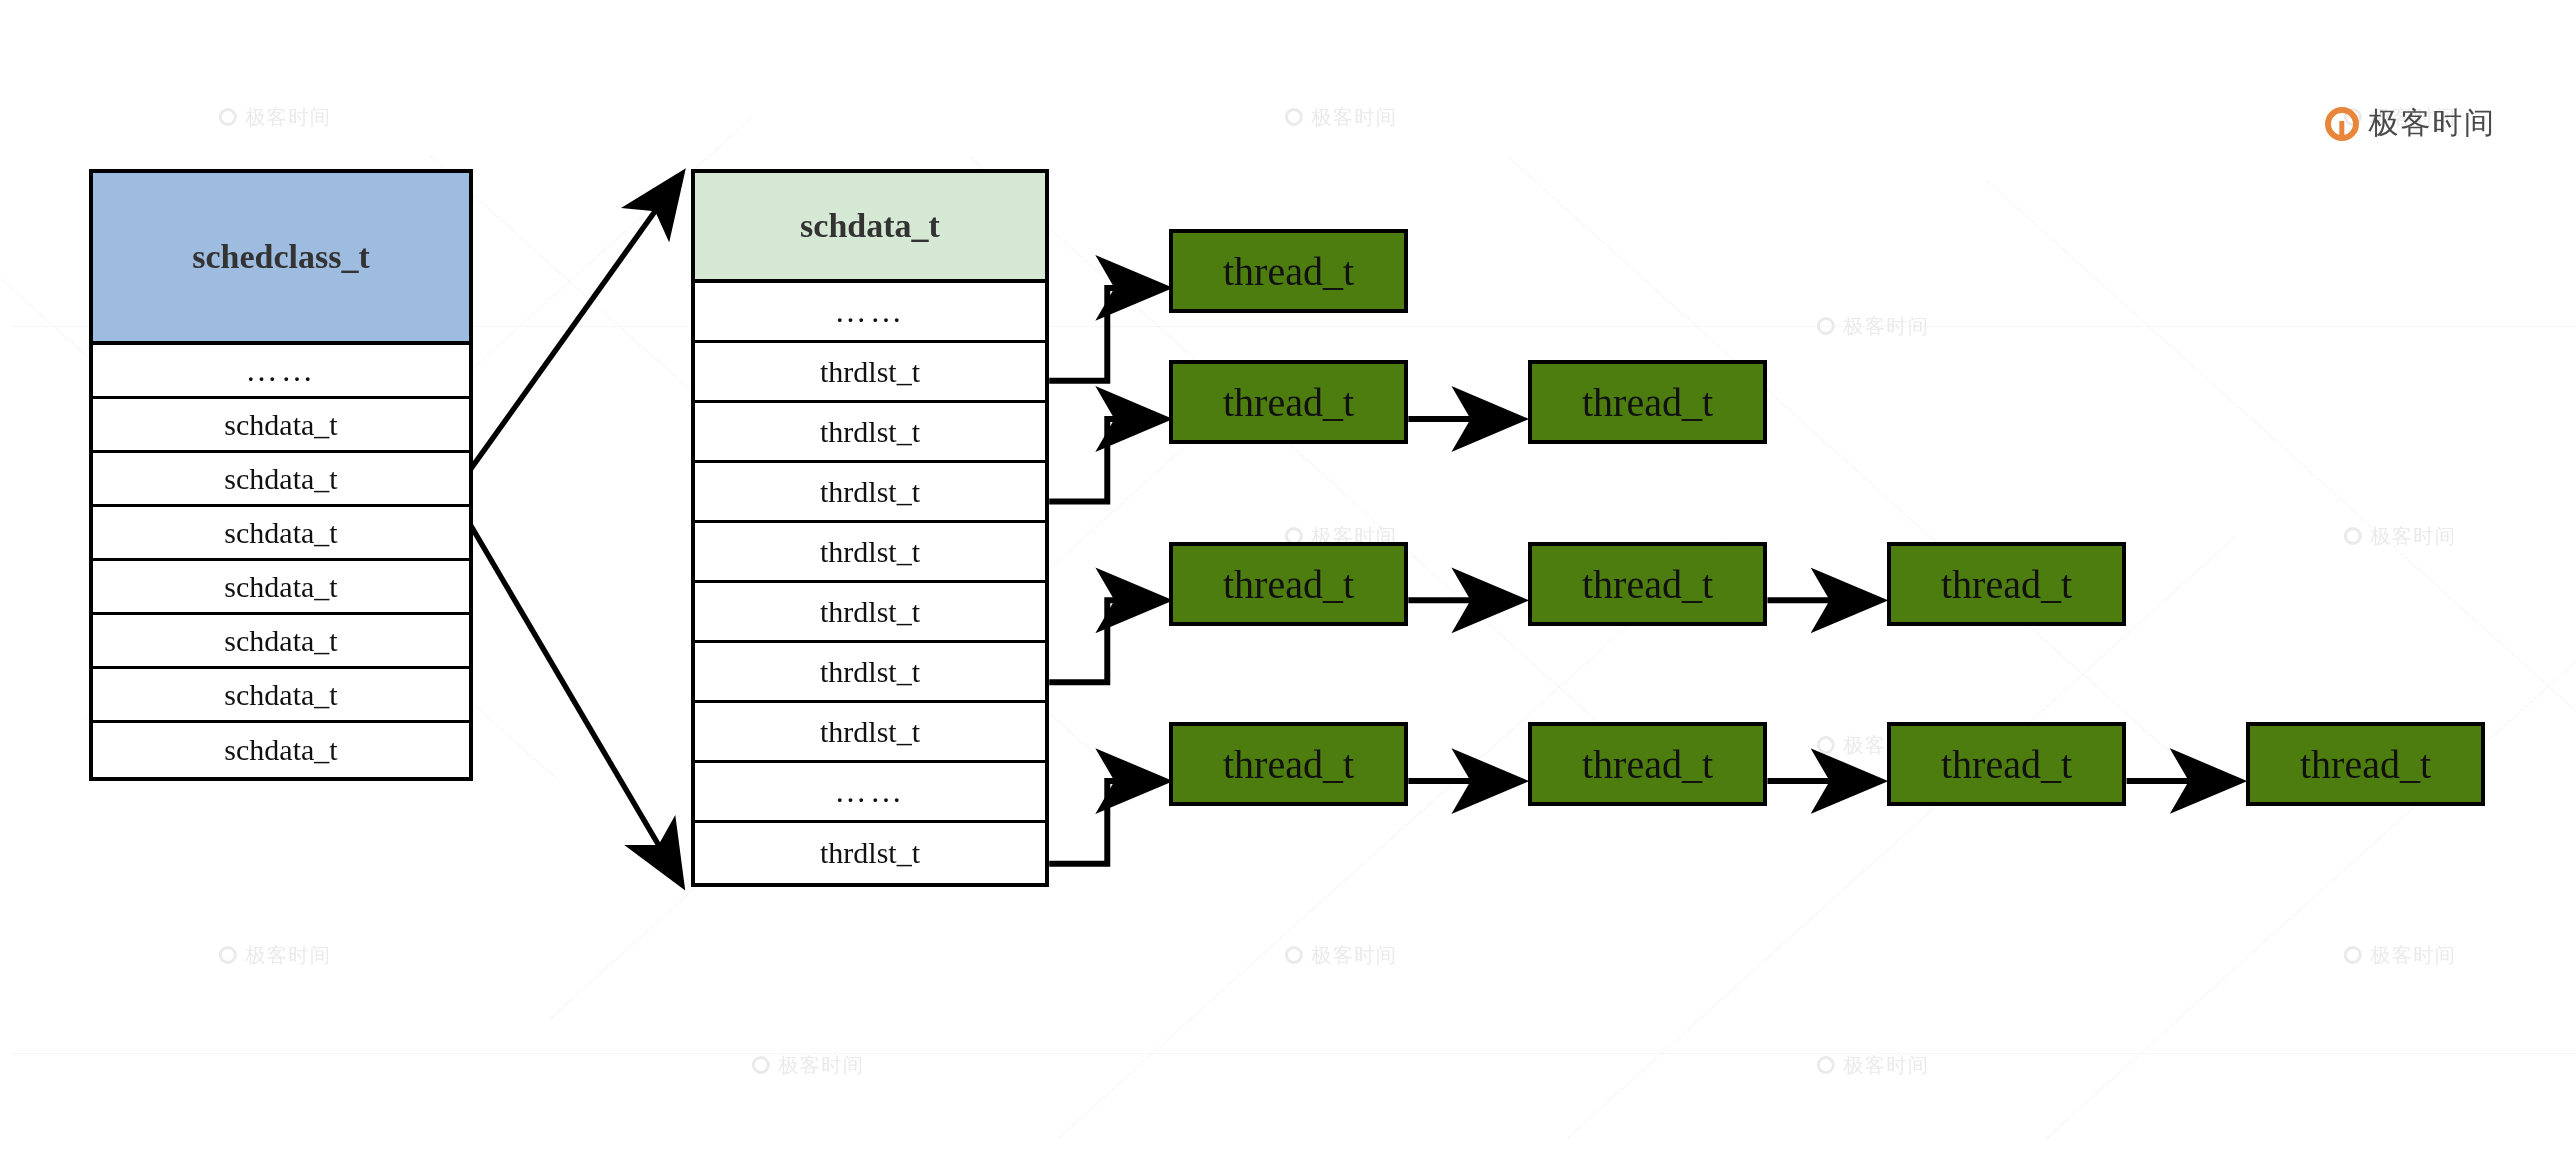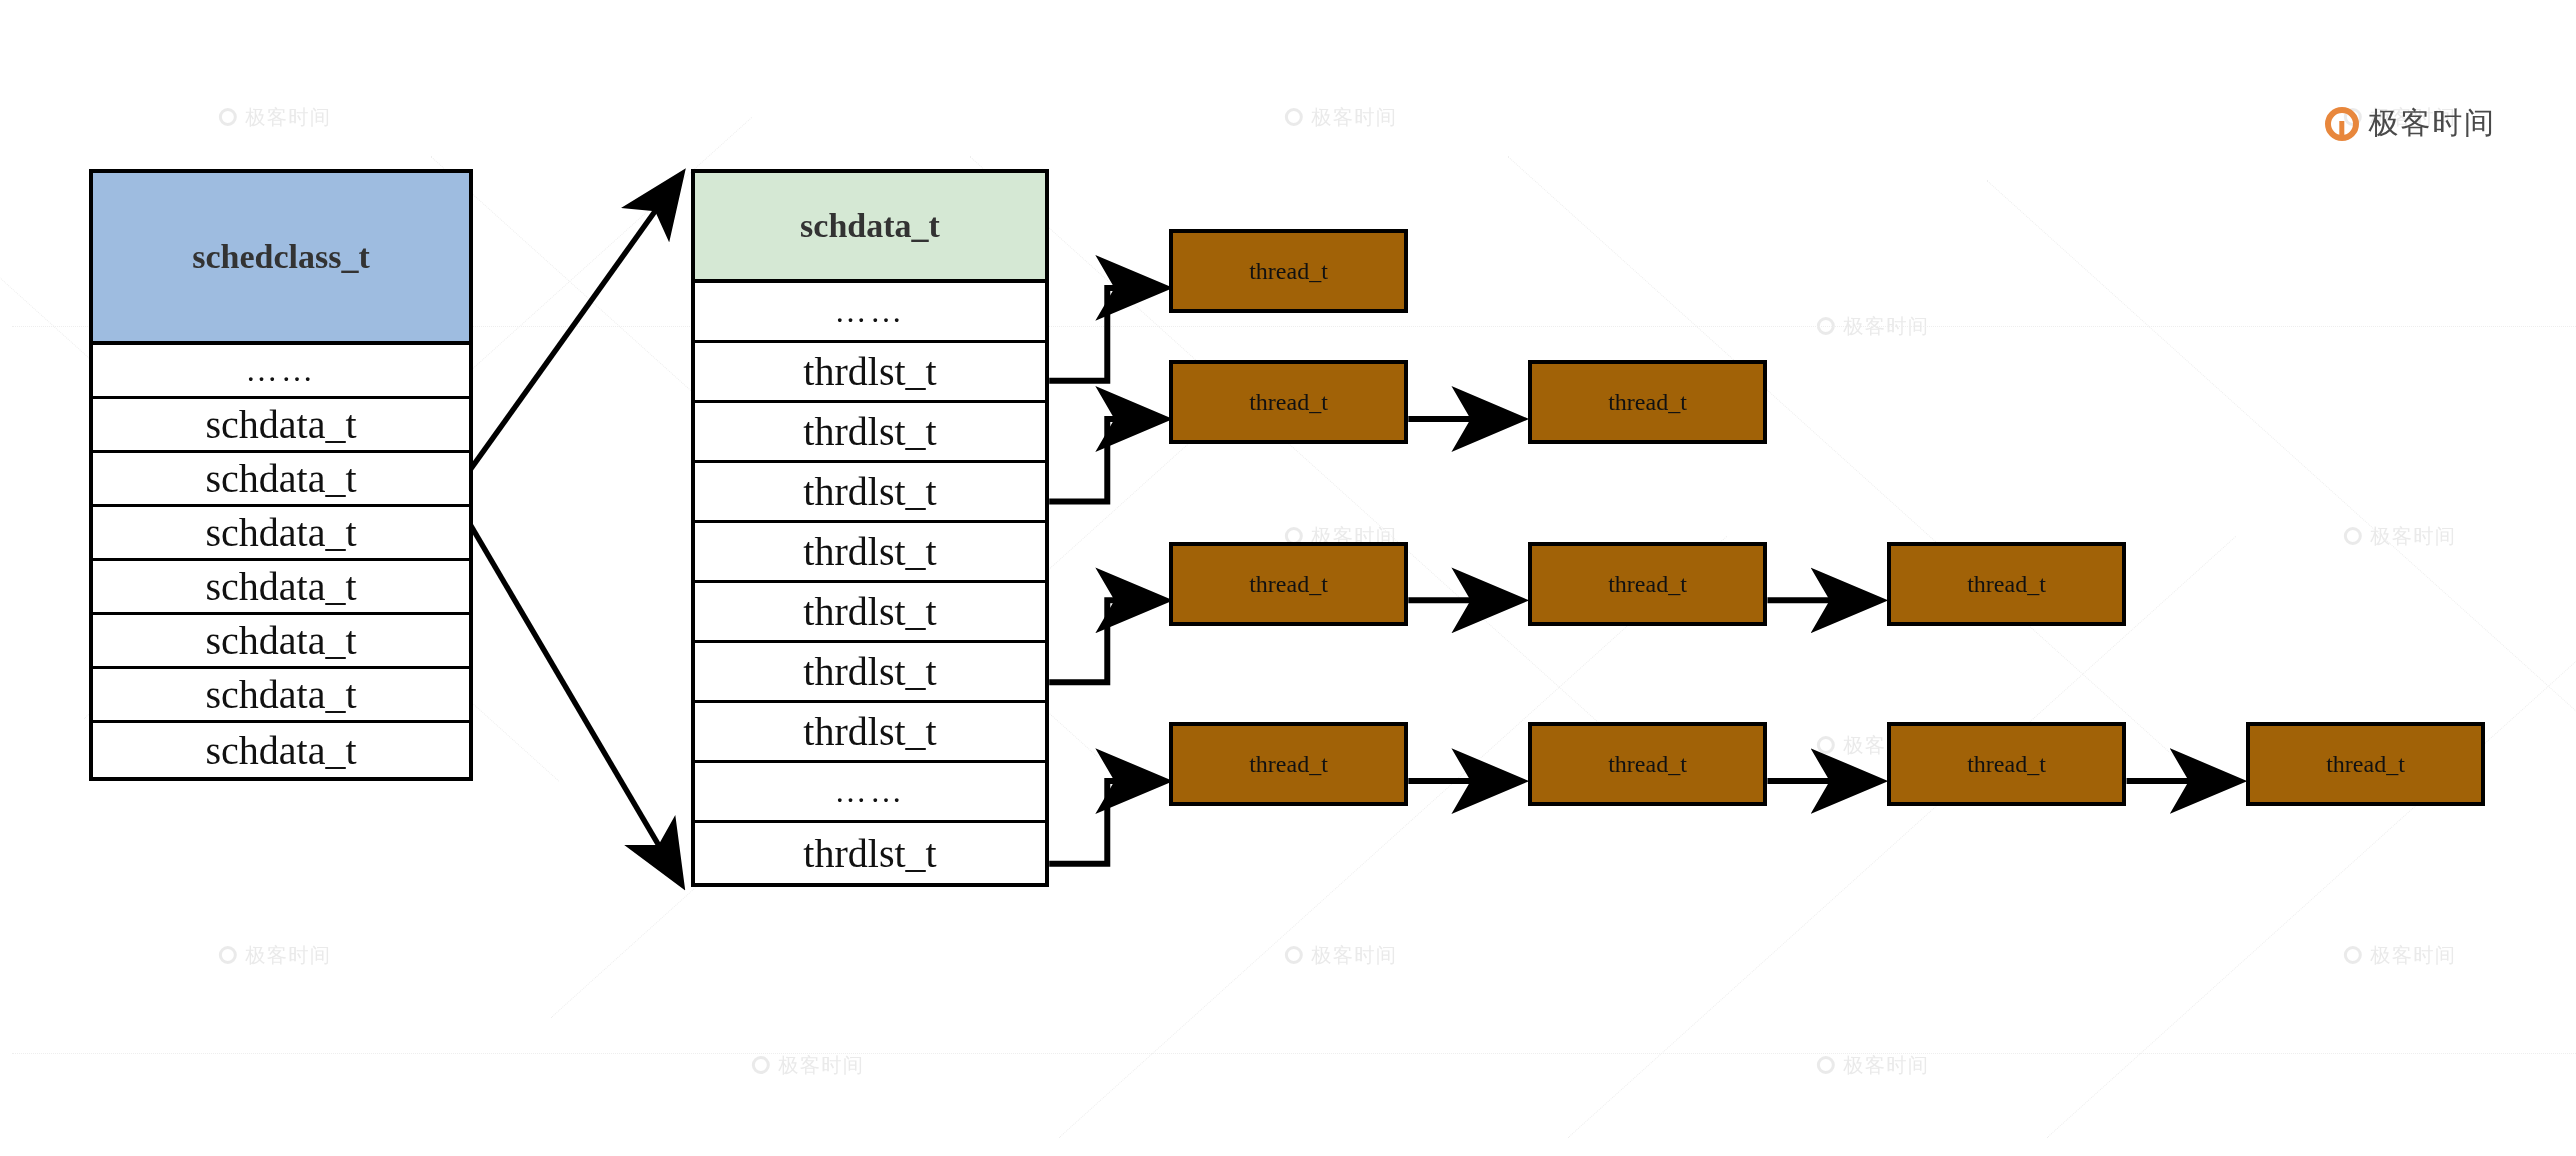--- a/index.html
+++ b/index.html
@@ -51,41 +51,41 @@
   .tbl{position:absolute;box-sizing:border-box;border:4.2px solid #000;background:#fff;z-index:4;}
   .tbl .hdr{
     box-sizing:border-box;width:100%;
     display:flex;align-items:center;justify-content:center;
     font-size:34px;color:#333;font-weight:600;
     border-bottom:4.2px solid #000;
   }
   .tbl .row{
     box-sizing:border-box;width:100%;
     display:flex;align-items:center;justify-content:center;
-    font-size:40px;color:#111;
+    font-size:30px;color:#111;
     border-bottom:3px solid #000;
   }
   .tbl .row:last-child{border-bottom:none;}
   .tbl .row.dots{font-size:32px;letter-spacing:3.6px;}
 
   #tbl-schedclass{left:77px;top:169px;width:384px;}
   #tbl-schedclass .hdr{height:172px;background:#9ebce0;}
   #tbl-schedclass .row{height:54px;}
 
   #tbl-schdata{left:679px;top:169px;width:358px;}
   #tbl-schdata .hdr{height:110px;background:#d5e8d4;}
   #tbl-schdata .row{height:60px;}
 
   
   .thread{
     position:absolute;box-sizing:border-box;
     width:239px;height:84px;
-    background:#a16207;border:4.2px solid #000;
+    background:#4d7c0f;border:4.2px solid #000;
     display:flex;align-items:center;justify-content:center;
-    font-size:24px;color:#111;z-index:4;
+    font-size:40px;color:#111;z-index:4;
   }
 </style>
 </head>
 <body>
 
 <div id="stage">
 
   <div class="wm-layer" id="wmLayer">
       <div class="wm" style="left: 263px; top: 117px;">
         <span class="wm-mark"></span>

